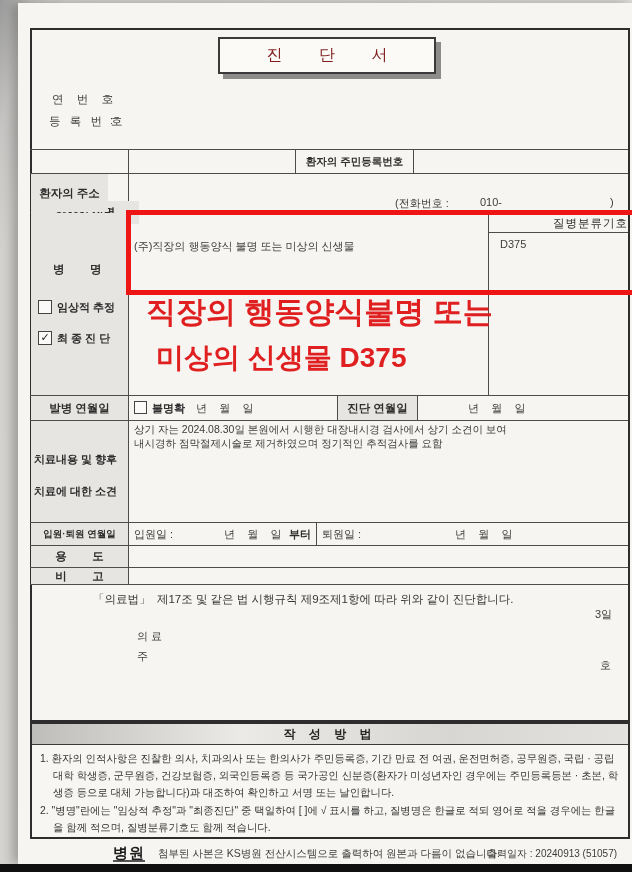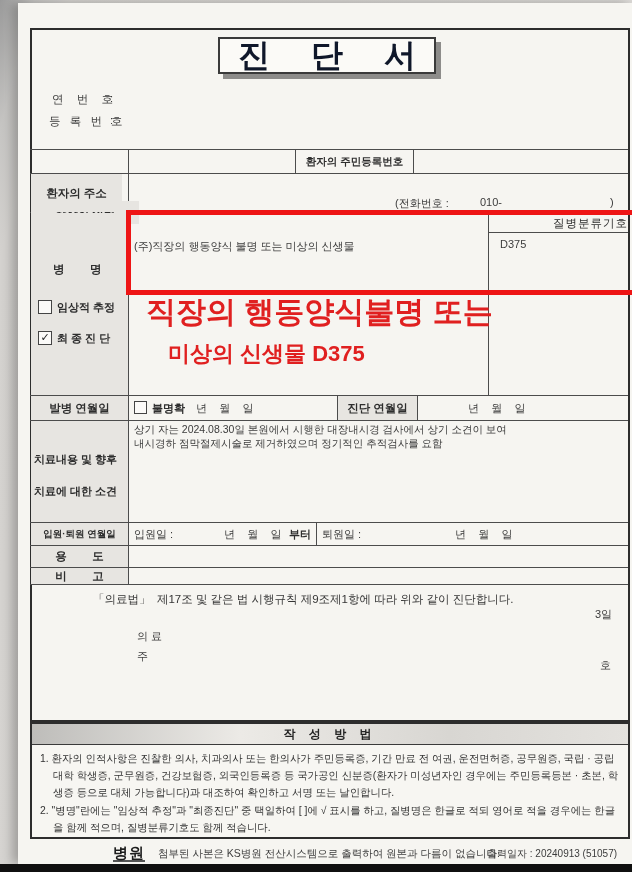--- a/index.html
+++ b/index.html
@@ -12,21 +12,21 @@
   .tbl{position:absolute;left:30px;top:28px;width:596px;height:690px;border:2px solid #2d2d2d;}
   .ibox{position:absolute;left:30px;top:722px;width:596px;height:113px;border:2px solid #2d2d2d;background:#f7f6f2;}
   .hline{position:absolute;left:30px;width:598px;height:1px;background:#4c4c4c;}
   .vline{position:absolute;width:1px;background:#4c4c4c;}
   .gcell{position:absolute;background:#e7e5e1;}
   .lbl{color:#2e2e2e;font-weight:bold;font-size:11.5px;white-space:pre;}
   .cellc{display:flex;align-items:center;justify-content:center;}
   .txt{color:#3c3c3c;font-size:11px;white-space:pre;}
   .title-box{position:absolute;left:218px;top:37px;width:214px;height:33px;background:#fbfaf7;
     border:2px solid #3a3a3a;box-shadow:5px 5px 0 #8d8c8a;display:flex;align-items:center;justify-content:center;}
-  .title-box span{font-size:32px;font-weight:bold;color:#0f172a;letter-spacing:16px;padding-left:16px;white-space:nowrap;}
+  .title-box span{font-size:16px;font-weight:normal;color:#7f1d1d;letter-spacing:16px;padding-left:16px;white-space:nowrap;}
   .chk{position:absolute;width:12px;height:12px;border:1.5px solid #444;background:#fbfaf8;
     font-size:11px;line-height:11px;text-align:center;color:#222;font-weight:bold;}
   .redbox{position:absolute;left:126px;top:210px;width:503px;height:75px;border:5px solid #ee1515;z-index:6;}
   .redtx{position:absolute;color:#e02020;font-weight:800;white-space:nowrap;z-index:7;}
   .hdrband{position:absolute;left:0;top:0;width:100%;height:20px;
     background:linear-gradient(90deg,#bebdba,#eceae6 35%,#d8d6d2 70%,#e4e2de);
     border-bottom:1.5px solid #3a3a3a;display:flex;align-items:center;justify-content:center;}
   .hdrband span{font-size:12px;font-weight:bold;letter-spacing:5px;color:#242424;}
   .instr{position:absolute;left:8px;top:26px;width:580px;color:#333;font-size:10.4px;line-height:17px;}
   .instr div{padding-left:13px;text-indent:-13px;margin-bottom:1px;}
@@ -69,21 +69,21 @@
   <div class="vline" style="left:316px;top:522px;height:23px;"></div>
   <div class="hline" style="left:488px;top:232px;width:140px;"></div>
 
   <div class="gcell cellc" style="left:31px;top:166px;width:108px;height:23px;margin-top:35px;">
     <span class="lbl">환자의 성명</span>
   </div>
   <div class="abs cellc" style="left:296px;top:150px;width:117px;height:23px;">
     <span class="lbl" style="font-size:10.5px;">환자의 주민등록번호</span>
   </div>
 
-  <div class="gcell cellc" style="left:31px;top:174px;width:91px;height:38px;">
+  <div class="gcell cellc" style="left:31px;top:174px;width:77px;height:38px;">
     <span class="lbl">환자의 주소</span>
   </div>
   <span class="abs txt" style="left:395px;top:196px;">(전화번호 :</span>
   <span class="abs txt" style="left:480px;top:196px;">010-</span>
   <span class="abs txt" style="left:610px;top:196px;">)</span>
 
   <div class="gcell" style="left:31px;top:213px;width:97px;height:182px;"></div>
   <span class="abs lbl" style="left:53px;top:262px;">병        명</span>
   <div class="chk" style="left:38px;top:300px;"></div>
   <span class="abs lbl" style="left:57px;top:300px;font-size:11px;">임상적 추정</span>
@@ -91,21 +91,21 @@
   <span class="abs lbl" style="left:57px;top:331px;font-size:11px;">최 종 진 단</span>
 
   <span class="abs txt" style="left:134px;top:239px;">(주)직장의 행동양식 불명 또는 미상의 신생물</span>
   <div class="abs cellc" style="left:489px;top:214px;width:139px;height:18px;justify-content:flex-end;">
     <span class="lbl" style="font-weight:normal;letter-spacing:1px;">질병분류기호</span>
   </div>
   <span class="abs txt" style="left:500px;top:238px;">D375</span>
 
   <div class="redbox"></div>
   <span class="redtx" style="left:146px;top:292px;font-size:30px;">직장의 행동양식불명 또는</span>
-  <span class="redtx" style="left:168px;top:339px;font-size:22px;">미상의 신생물 D375</span>
+  <span class="redtx" style="left:156px;top:339px;font-size:28px;">미상의 신생물 D375</span>
 
   <div class="gcell cellc" style="left:31px;top:396px;width:97px;height:24px;">
     <span class="lbl">발병 연월일</span>
   </div>
   <div class="chk" style="left:134px;top:401px;width:11px;height:11px;"></div>
   <span class="abs txt" style="left:152px;top:401px;font-weight:bold;color:#2e2e2e;">불명확</span>
   <span class="abs txt" style="left:196px;top:401px;">년    월    일</span>
   <div class="gcell cellc" style="left:338px;top:396px;width:79px;height:24px;">
     <span class="lbl">진단 연월일</span>
   </div>

